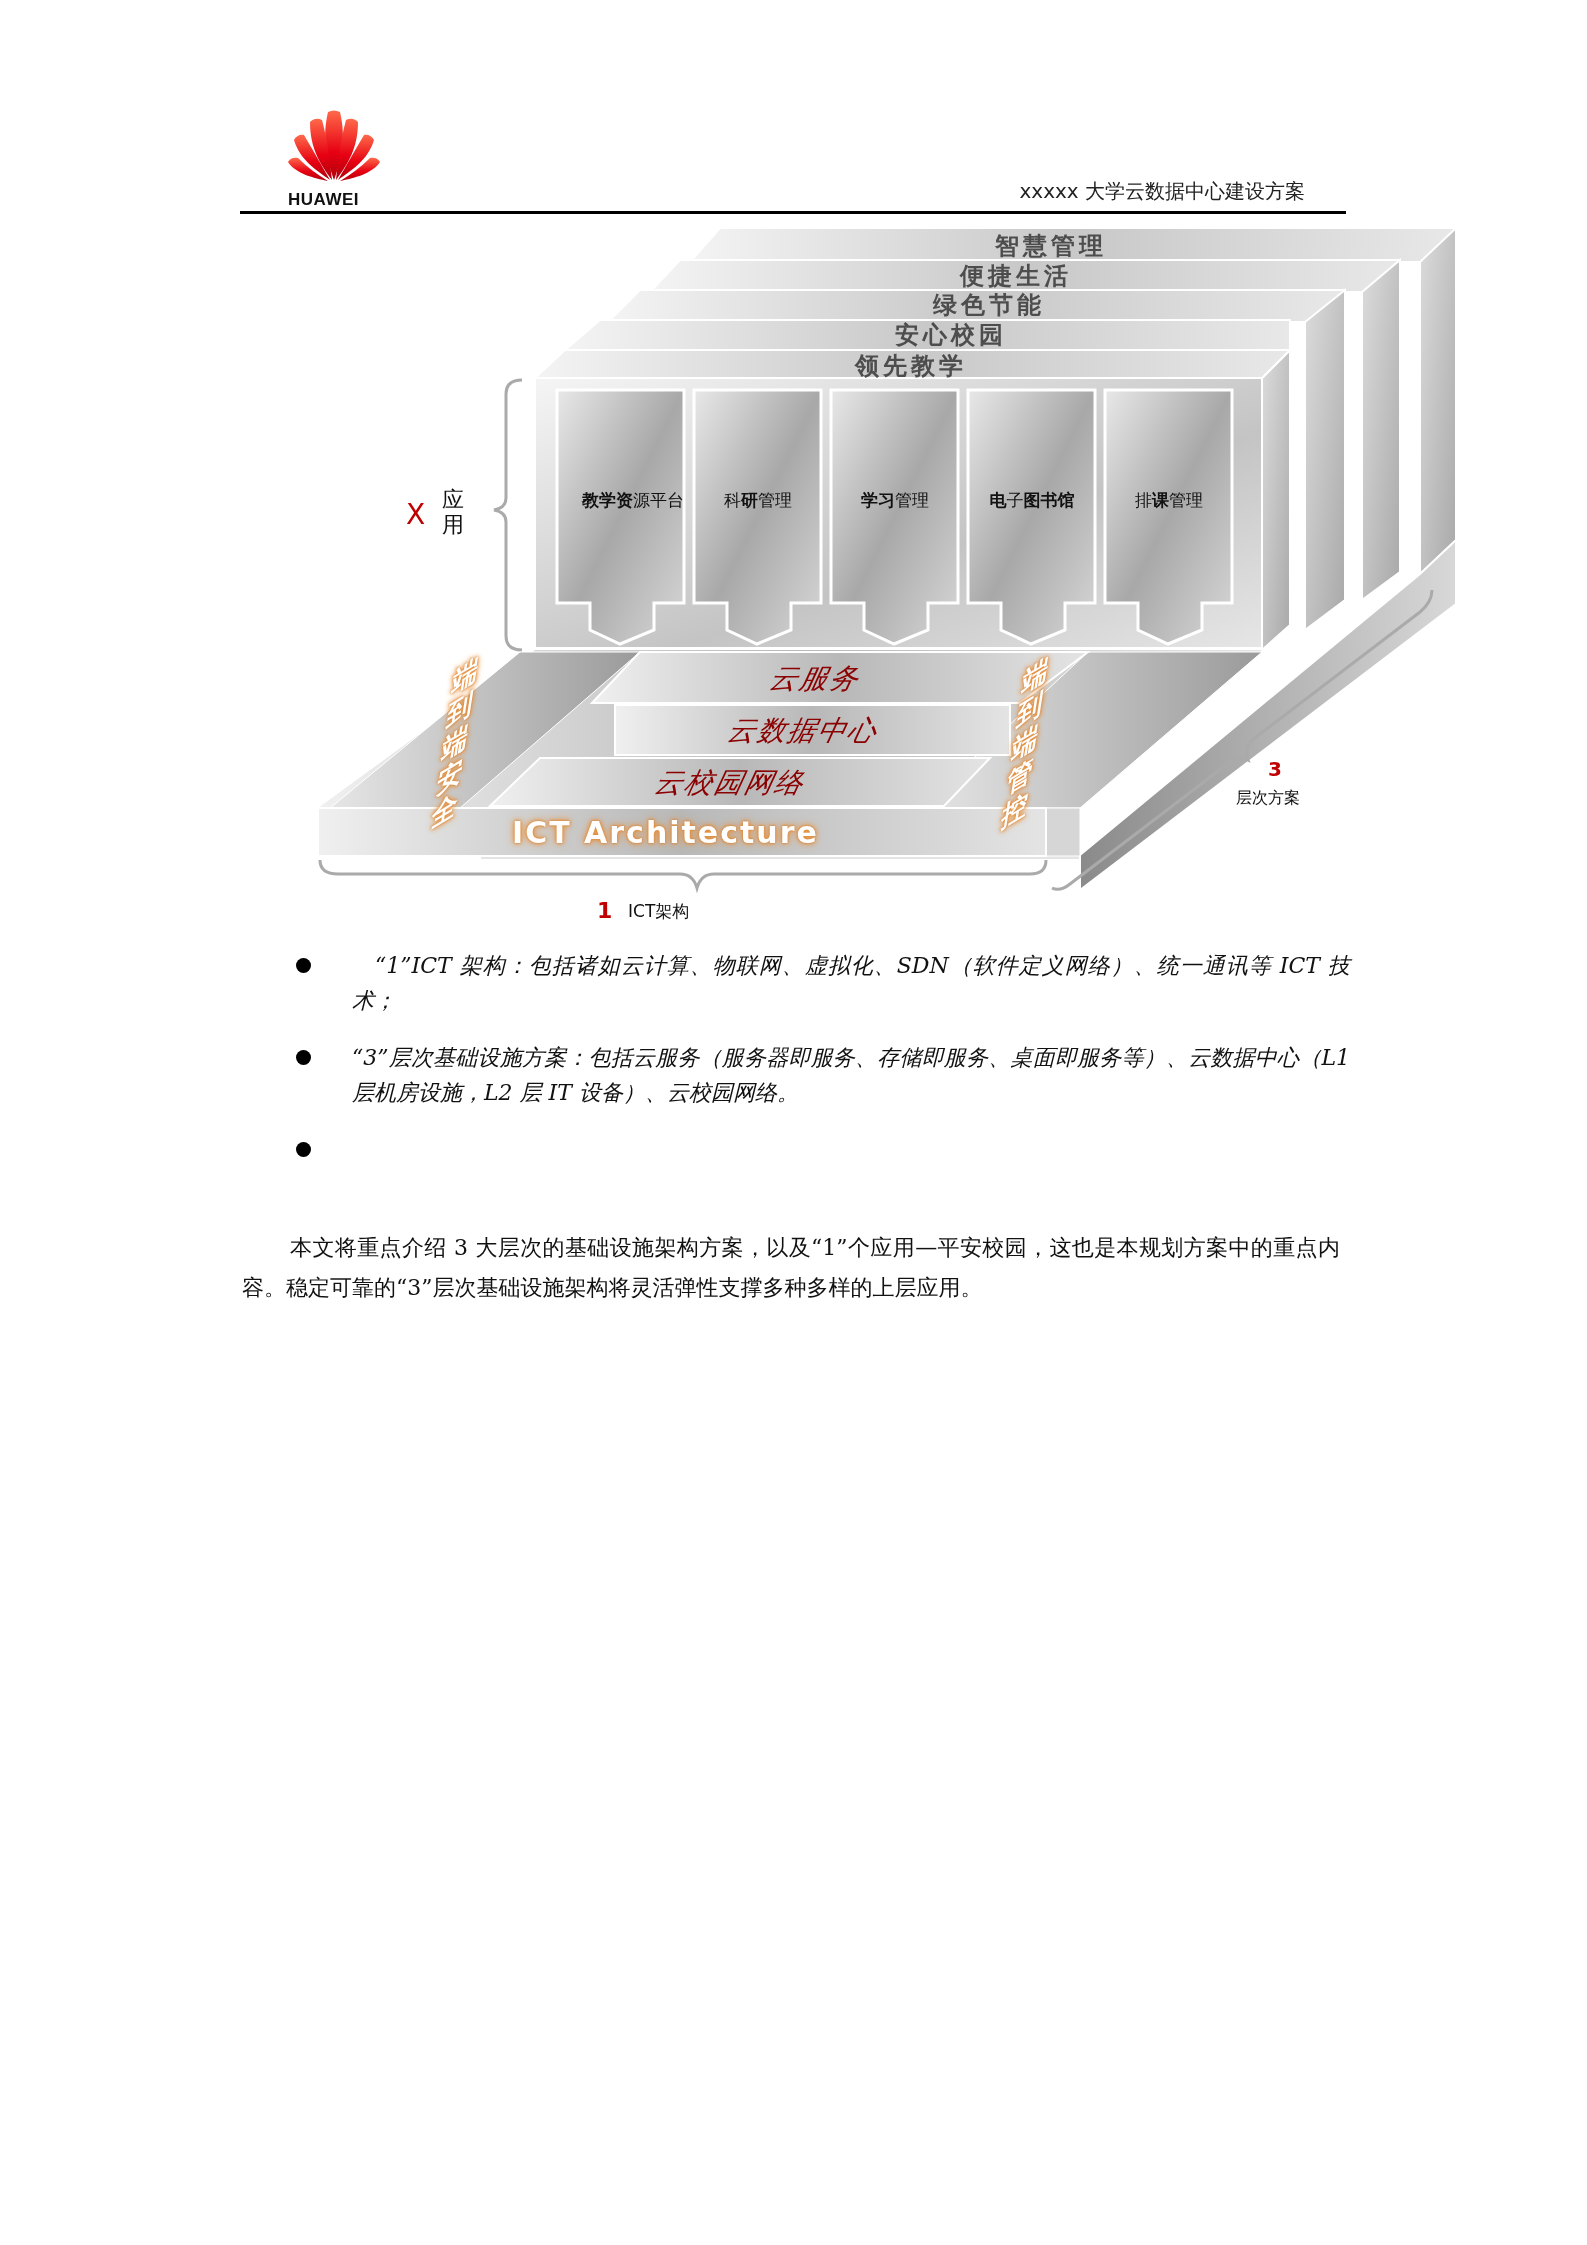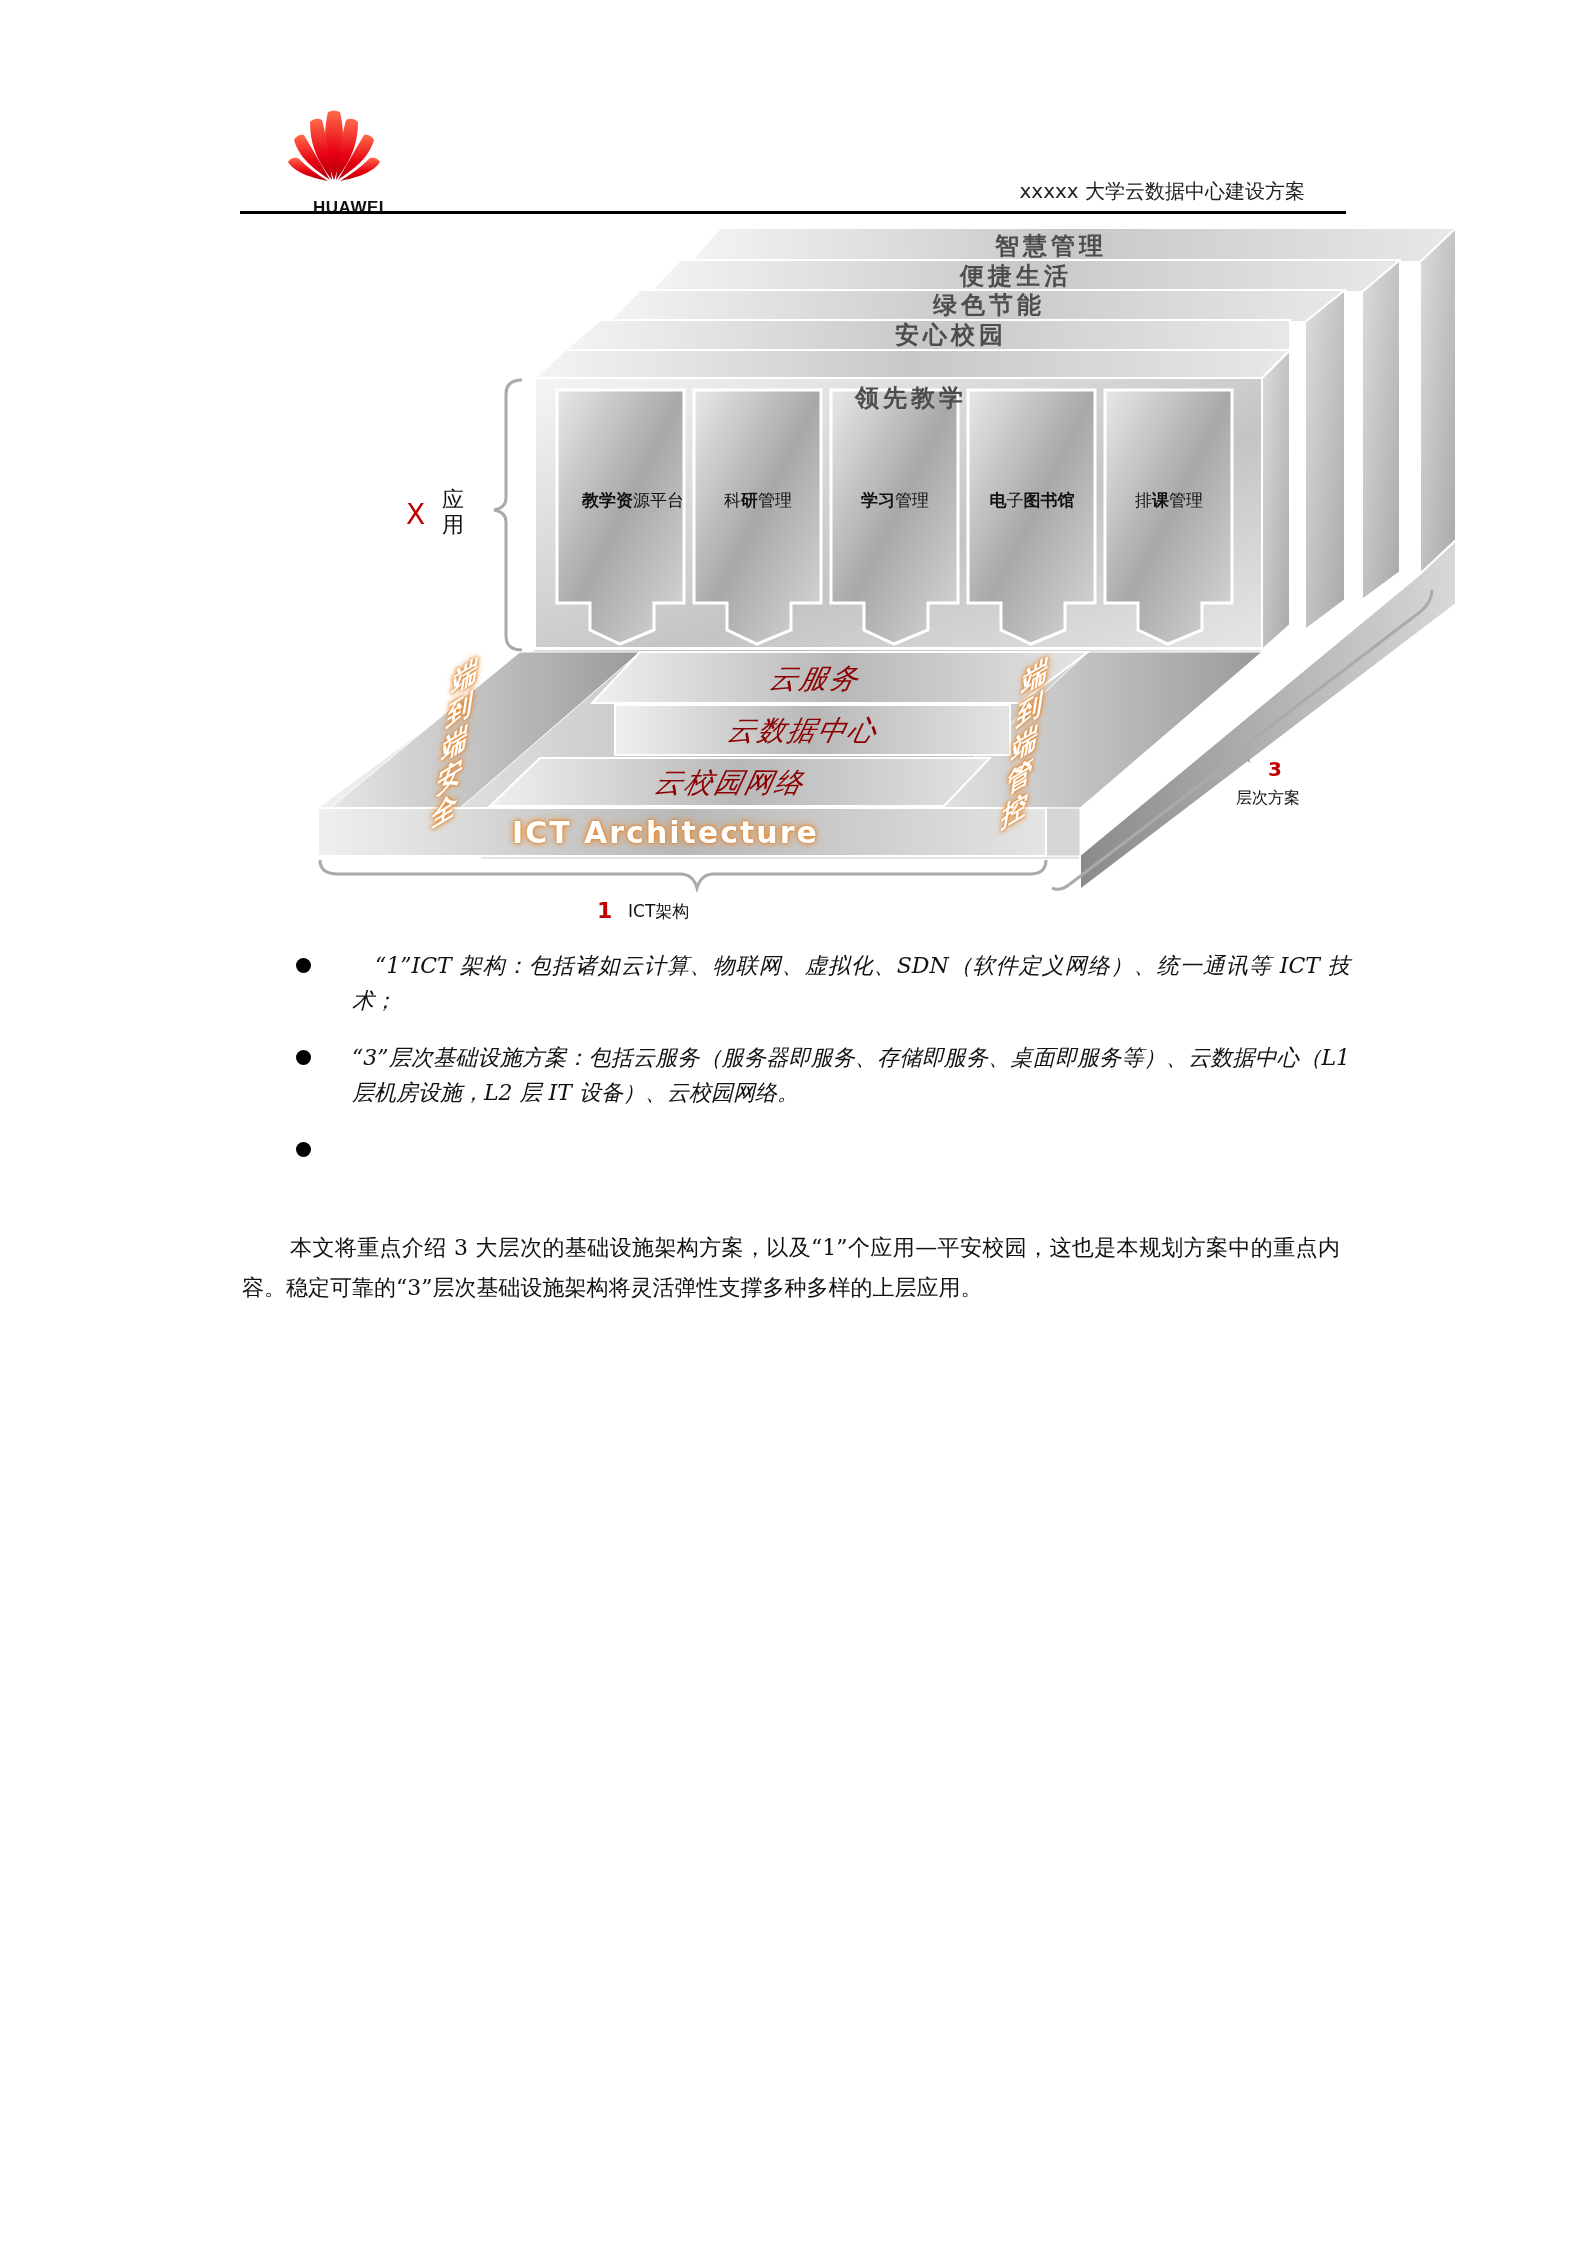--- a/index.html
+++ b/index.html
@@ -2,22 +2,22 @@
 <html><head>
 <meta charset="utf-8">
 <style>
   html, body { margin: 0; padding: 0; background: #ffffff; }
   body { width: 1587px; height: 2245px; position: relative; overflow: hidden;
          font-family: "DejaVu Serif", "Liberation Serif", serif; color: #111; }
   .abs { position: absolute; }
 
   
   #logo { left: 286px; top: 108px; width: 96px; height: 76px; }
-  #logo-text { left: 288px; top: 198px; width: 96px; font-family: "Liberation Sans", "DejaVu Sans", sans-serif;
-    font-weight: bold; font-size: 17px; letter-spacing: 0.5px; color: #111; text-align: right; }
+  #logo-text { left: 288px; top: 190px; width: 96px; font-family: "Liberation Sans", "DejaVu Sans", sans-serif;
+    font-weight: bold; font-size: 17px; letter-spacing: 0.5px; color: #111; text-align: left; }
   #header-title { left: 960px; top: 178px; width: 345px; text-align: right;
     font-family: "DejaVu Sans", "Liberation Sans", sans-serif; font-size: 20px; color: #222; white-space: nowrap; }
   #header-rule { left: 240px; top: 211px; width: 1106px; height: 3px; background: #000; }
 
   
   #diagram { left: 0; top: 0; width: 1587px; height: 940px; }
   .layer-label { position: absolute; font-family: "DejaVu Sans", "Liberation Sans", sans-serif;
     font-weight: bold; font-size: 24px; color: #4d4d4d; letter-spacing: 4px; white-space: nowrap; }
   .col-label { position: absolute; font-family: "DejaVu Sans", "Liberation Sans", sans-serif;
     font-size: 17px; color: #111; white-space: nowrap; width: 128px; text-align: center; }
@@ -161,21 +161,21 @@
 
     <path d="M320,860 Q320,874 338,874 L680,874 Q693,874 697,888 Q701,874 714,874 L1030,874 Q1046,874 1046,860" fill="none" stroke="#aaaaaa" stroke-width="3"></path>
 
     <path d="M1052,888 Q1060,892 1070,884 L1230,762 Q1240,756 1248,760 Q1244,748 1252,740 L1420,612 Q1432,602 1432,590" fill="none" stroke="#aaaaaa" stroke-width="3"></path>
   </svg>
 
   <div class="layer-label" style="left:995px;top:230px;">智慧管理</div>
   <div class="layer-label" style="left:960px;top:260px;">便捷生活</div>
   <div class="layer-label" style="left:933px;top:289px;">绿色节能</div>
   <div class="layer-label" style="left:895px;top:319px;">安心校园</div>
-  <div class="layer-label" style="left:855px;top:350px;margin-top:32px;">领先教学</div>
+  <div class="layer-label" style="left:855px;top:350px;">领先教学</div>
 
   <div class="col-label" style="left:569px;top:489px;"><b>教学资</b><span>源平台</span></div>
   <div class="col-label" style="left:694px;top:489px;"><span>科</span><b>研</b><span>管理</span></div>
   <div class="col-label" style="left:831px;top:489px;"><b>学习</b><span>管理</span></div>
   <div class="col-label" style="left:968px;top:489px;"><b>电</b><span>子</span><b>图书馆</b></div>
   <div class="col-label" style="left:1105px;top:489px;"><span>排</span><b>课</b><span>管理</span></div>
 
   <div class="abs" id="x-label">X</div>
   <div class="abs" id="x-label-text">应用</div>
 

